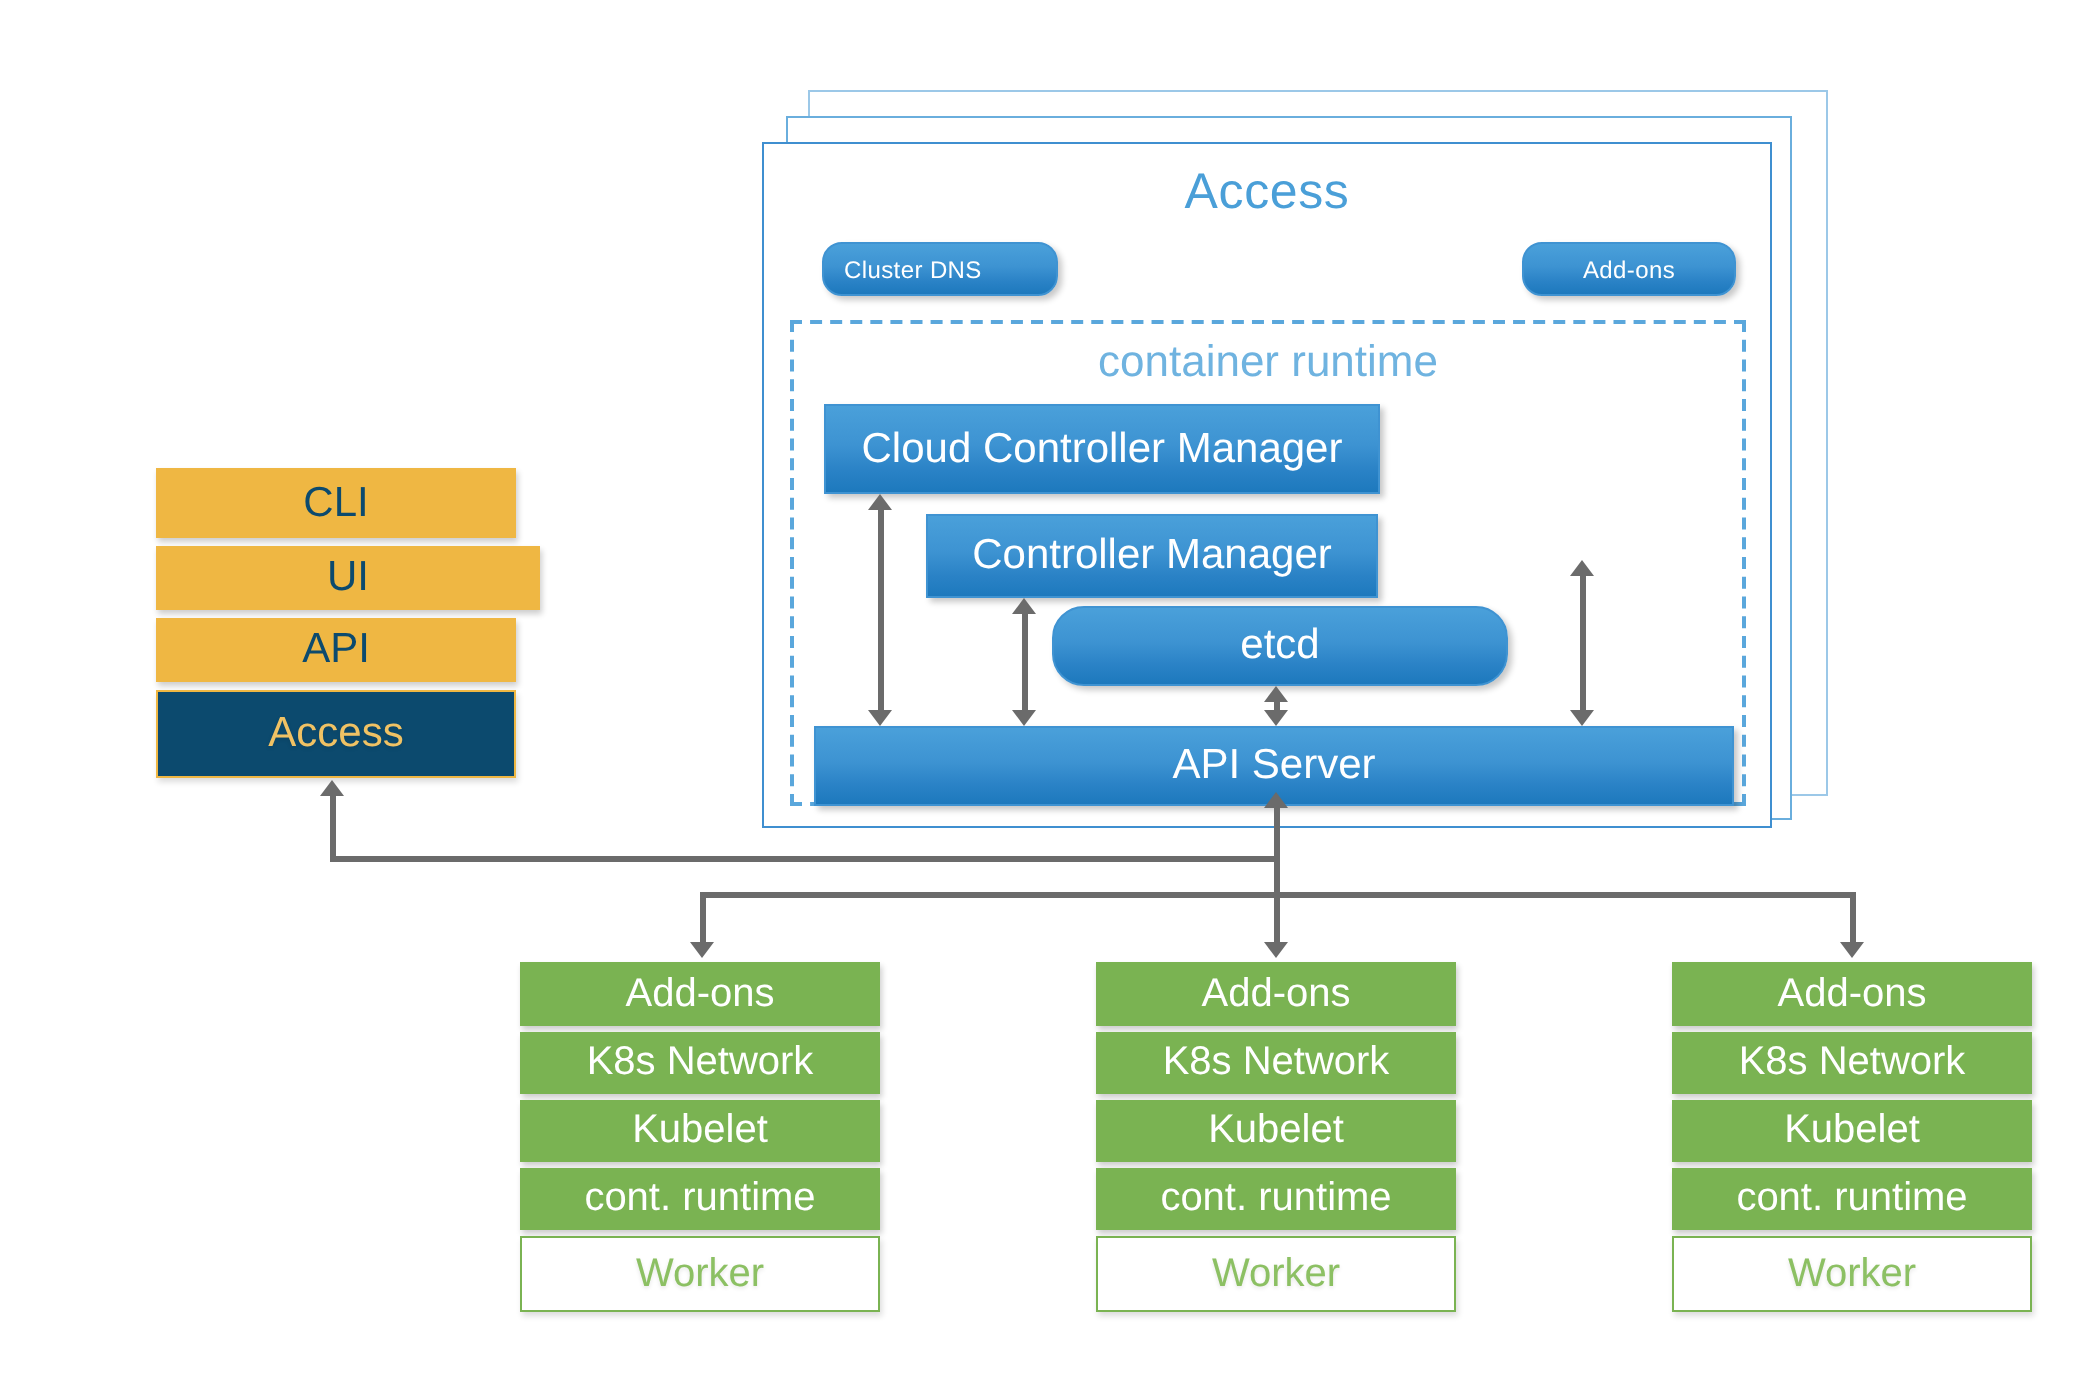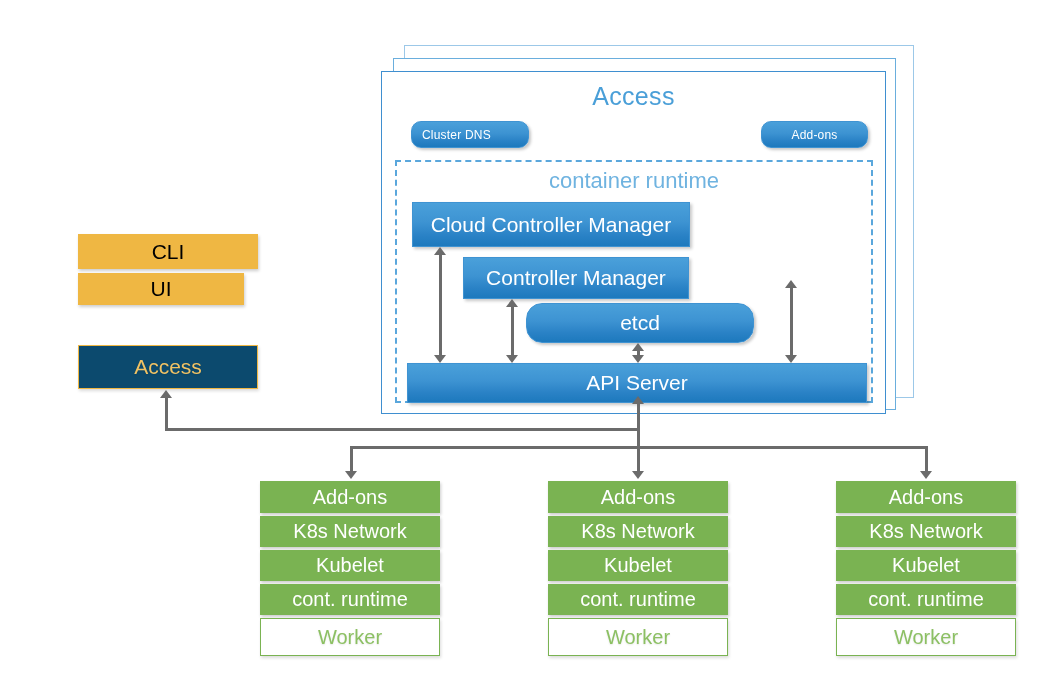--- a/index.html
+++ b/index.html
@@ -76,21 +76,21 @@
     border-left:6px solid transparent;border-right:6px solid transparent;
   }
   .ahead-up{border-bottom:8px solid #6b6b6b;}
   .ahead-dn{border-top:8px solid #6b6b6b;}
 
   
   .obox{
     position:absolute;
     box-sizing:border-box;
     background:#efb743;
-    color:#000000;
+    color:#0c4a6e;
     display:flex;align-items:center;justify-content:center;
     font-size:21px;
     box-shadow:1px 2px 3px rgba(0,0,0,.20);
     white-space:nowrap;
   }
   .obox.label{
     background:#0c4a6e;
     color:#f0c264;
     border:1px solid #efb743;
     box-shadow:1px 2px 3px rgba(0,0,0,.14);
@@ -170,22 +170,25 @@
   <div class="ahead-up" style="left:632px;top:343px;"></div>
   <div class="ahead-dn" style="left:632px;top:355px;"></div>
 
   <div class="varrow" style="left:790px;top:288px;height:67px;"></div>
   <div class="ahead-up" style="left:785px;top:280px;"></div>
   <div class="ahead-dn" style="left:785px;top:355px;"></div>
 
   <div class="obox" style="left:78px;top:234px;width:180px;height:35px;">
     <span>CLI</span>
   </div>
-  <div class="obox" style="left:78px;top:273px;width:166px;height:32px;">
+  <div class="obox" style="left:78px;top:273px;width:192px;height:32px;">
     <span>UI</span>
+  </div>
+  <div class="obox" style="left:78px;top:309px;width:180px;height:32px;">
+    <span>API</span>
   </div>
   <div class="obox label" style="left:78px;top:345px;width:180px;height:44px;">
     <span>Access</span>
   </div>
 
   <div class="vline" style="left:637px;top:403px;height:45px;"></div>
   <div class="ahead-up" style="left:632px;top:396px;"></div>
 
   <div class="hline" style="left:165px;top:428px;width:475px;"></div>
   <div class="vline" style="left:165px;top:398px;height:32px;"></div>

